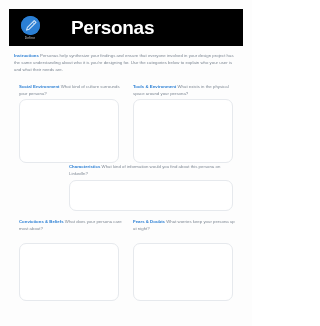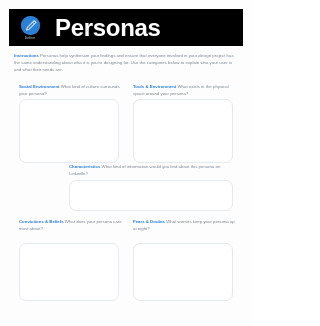--- a/index.html
+++ b/index.html
@@ -70,25 +70,25 @@
     letter-spacing: 0.25px;
     color: #c9c9c9;
     margin-top: 2px;
     text-transform: none;
     line-height: 1;
     font-family: "Liberation Sans", sans-serif;
   }
 
   .header-title {
     color: #ffffff;
-    font-size: 24px;
+    font-size: 19px;
     font-weight: bold;
     letter-spacing: -0.3px;
     line-height: 1;
-    margin-left: 4px;
+    margin-left: 20px;
     font-family: "Liberation Sans", sans-serif;
   }
 
   
   .instructions {
     position: absolute;
     left: 14px;
     top: 53px;
     width: 224px;
     font-size: 4.3px;

